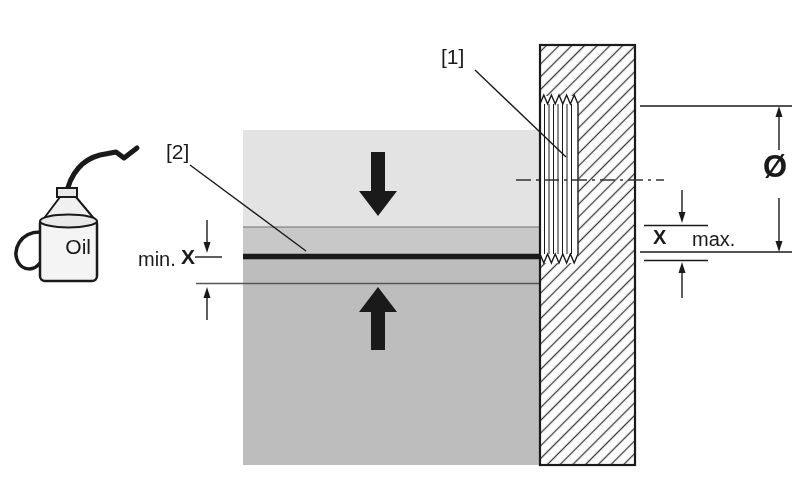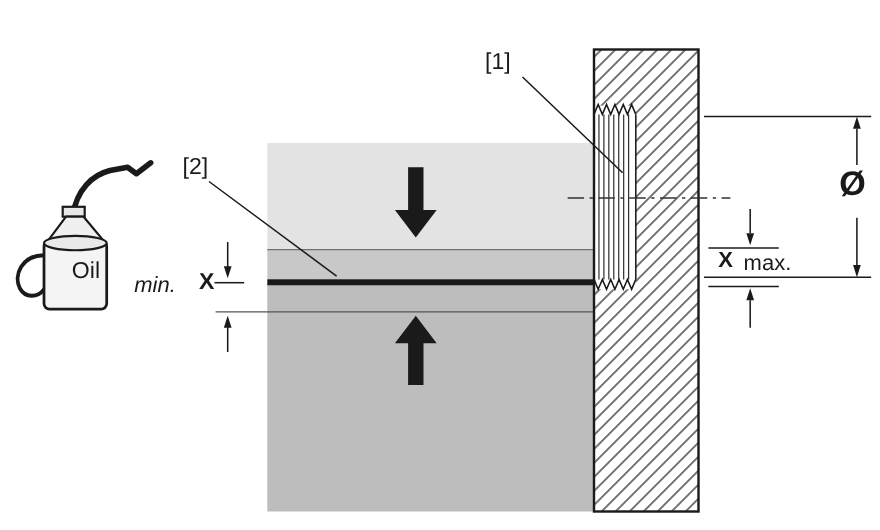--- a/index.html
+++ b/index.html
@@ -107,19 +107,19 @@
       <path d="M 40,232 C 20,232 12,250 18,262 C 23,271 34,271 40,263" fill="none" class="ink-stroke" stroke-width="3.5" stroke-linecap="round"></path>
       <rect x="57" y="188" width="20" height="9" fill="#e8e8e8" class="ink-stroke" stroke-width="2"></rect>
       <path d="M 42,221 L 60,197 L 76,197 L 96,221 Z" fill="#f0f0f0" class="ink-stroke" stroke-width="2" stroke-linejoin="round"></path>
       <rect x="40" y="219" width="57" height="62" rx="5" fill="#f4f4f4" class="ink-stroke" stroke-width="2.5"></rect>
       <ellipse cx="68.5" cy="221" rx="28.5" ry="6.5" fill="#e9e9e9" class="ink-stroke" stroke-width="2"></ellipse>
     </g>
   </svg>
 
   <span class="t" style="left:441px; top:46px; font-size:21px;">[1]</span>
   <span class="t" style="left:166px; top:141px; font-size:21px;">[2]</span>
-  <span class="t" style="left:122px; top:249px; font-size:20px;font-style:italic;">min.</span>
+  <span class="t" style="left:138px; top:249px; font-size:20px;">min.</span>
   <span class="t bold" style="left:181px; top:246px; font-size:21px;">X</span>
   <span class="t bold" style="left:653px; top:227px; font-size:20px;">X</span>
-  <span class="t" style="left:676px; top:229px; font-size:20px;text-align:center;">max.</span>
+  <span class="t" style="left:692px; top:229px; font-size:20px;text-align:center;">max.</span>
   <span class="t bold" style="left:763px; top:151px; font-size:31px;">Ø</span>
   <span class="t" style="left:47px; top:236px; width:44px; text-align:right; font-size:21px;">Oil</span>
 </div>
 
 </body></html>

